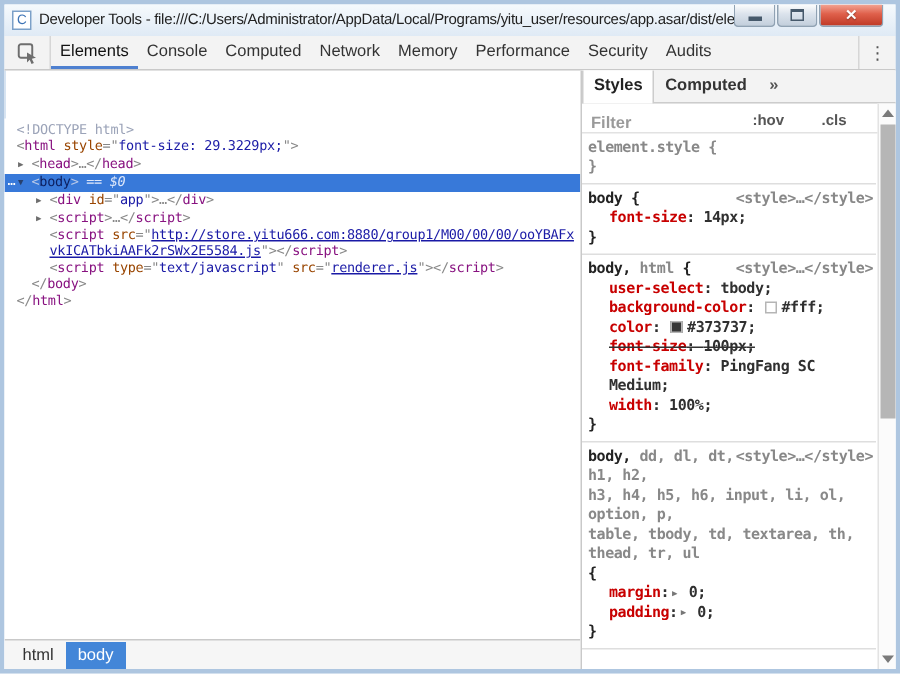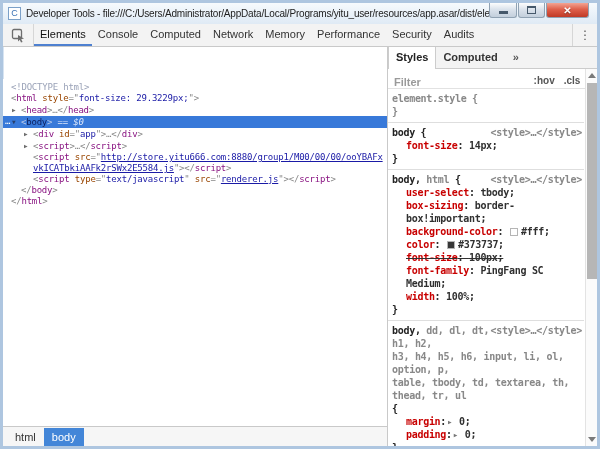--- a/index.html
+++ b/index.html
@@ -75,21 +75,21 @@
                  position:relative; display:flex; flex-direction:column;font-weight:bold; }
   .styles-tabs { height:22px; background:#f3f3f3; border-bottom:1px solid #ccc;
                  display:flex; font-size:11px; color:#333; flex:0 0 auto; }
   .stab { padding:0 7px; line-height:21px; white-space:nowrap; }
   .stab.selected { background:#fff; border-left:1px solid #ccc; border-right:1px solid #ccc;
                    margin-bottom:-1px; color:#222; }
   .more { line-height:21px; padding:0 8px; color:#555; }
   .filter-row { height:20px; border-bottom:1px solid #e2e2e2; display:flex;
                 align-items:flex-end; padding:0 0 0 6px; flex:0 0 auto; }
   .filter-ph { color:#9a9a9a; font-size:11px; flex:1; }
-  .filter-right { display:flex; gap:9px; align-items:center; color:#555; font-size:10px; }
+  .filter-right { display:flex; gap:25px; align-items:center; color:#555; font-size:10px; }
   .plus { font-size:13px; }
   .styles-content { flex:1; overflow:hidden; font-family:"DejaVu Sans Mono", monospace;
                     font-size:10px; letter-spacing:-0.3px; line-height:13px;
                     padding-right:13px; color:#303030; }
   .sec { padding:3px 2px 4px 4px; border-bottom:1px solid #dedede; }
   .srow { white-space:normal; word-break:break-word; }
   .srow.ind { padding-left:14px; }
   .rlabel { float:right; color:#888; }
   .strike { text-decoration:line-through; }
   .sg-sel { color:#222; } .sg-selg { color:#888; }
@@ -191,21 +191,20 @@
             <div class="srow"><span><span class="sg-selg">}</span></span></div>
           </div>
           <div class="sec">
             <div class="srow"><span class="rlabel">&lt;style&gt;…&lt;/style&gt;</span><span><span class="sg-sel">body {</span></span></div>
             <div class="srow ind"><span><span class="sg-prop">font-size</span><span class="sg-pl">: </span><span class="sg-val">14px</span><span class="sg-pl">;</span></span></div>
             <div class="srow"><span><span class="sg-sel">}</span></span></div>
           </div>
           <div class="sec">
             <div class="srow"><span class="rlabel">&lt;style&gt;…&lt;/style&gt;</span><span><span class="sg-sel">body,</span><span class="sg-selg"> html</span><span class="sg-sel"> {</span></span></div>
             <div class="srow ind"><span><span class="sg-prop">user-select</span><span class="sg-pl">: </span><span class="sg-val">tbody</span><span class="sg-pl">;</span></span></div>
-            <div class="srow ind"><span><span class="sg-prop">box-sizing</span><span class="sg-pl">: </span><span class="sg-val">border-box!important</span><span class="sg-pl">;</span></span></div>
             <div class="srow ind"><span><span class="sg-prop">background-color</span><span class="sg-pl">: </span><span class="swatch" style="background: rgb(255, 255, 255);"></span><span class="sg-val">#fff</span><span class="sg-pl">;</span></span></div>
             <div class="srow ind"><span><span class="sg-prop">color</span><span class="sg-pl">: </span><span class="swatch" style="background: rgb(55, 55, 55);"></span><span class="sg-val">#373737</span><span class="sg-pl">;</span></span></div>
             <div class="srow ind"><span class="strike"><span class="sg-prop">font-size</span><span class="sg-pl">: </span><span class="sg-val">100px</span><span class="sg-pl">;</span></span></div>
             <div class="srow ind"><span><span class="sg-prop">font-family</span><span class="sg-pl">: </span><span class="sg-val">PingFang SC Medium</span><span class="sg-pl">;</span></span></div>
             <div class="srow ind"><span><span class="sg-prop">width</span><span class="sg-pl">: </span><span class="sg-val">100%</span><span class="sg-pl">;</span></span></div>
             <div class="srow"><span><span class="sg-sel">}</span></span></div>
           </div>
           <div class="sec">
             <div class="srow"><span class="rlabel">&lt;style&gt;…&lt;/style&gt;</span><span><span class="sg-sel">body,</span><span class="sg-selg"> dd, dl, dt, h1, h2,</span></span></div>
             <div class="srow"><span><span class="sg-selg">h3, h4, h5, h6, input, li, ol, option, p,</span></span></div>

